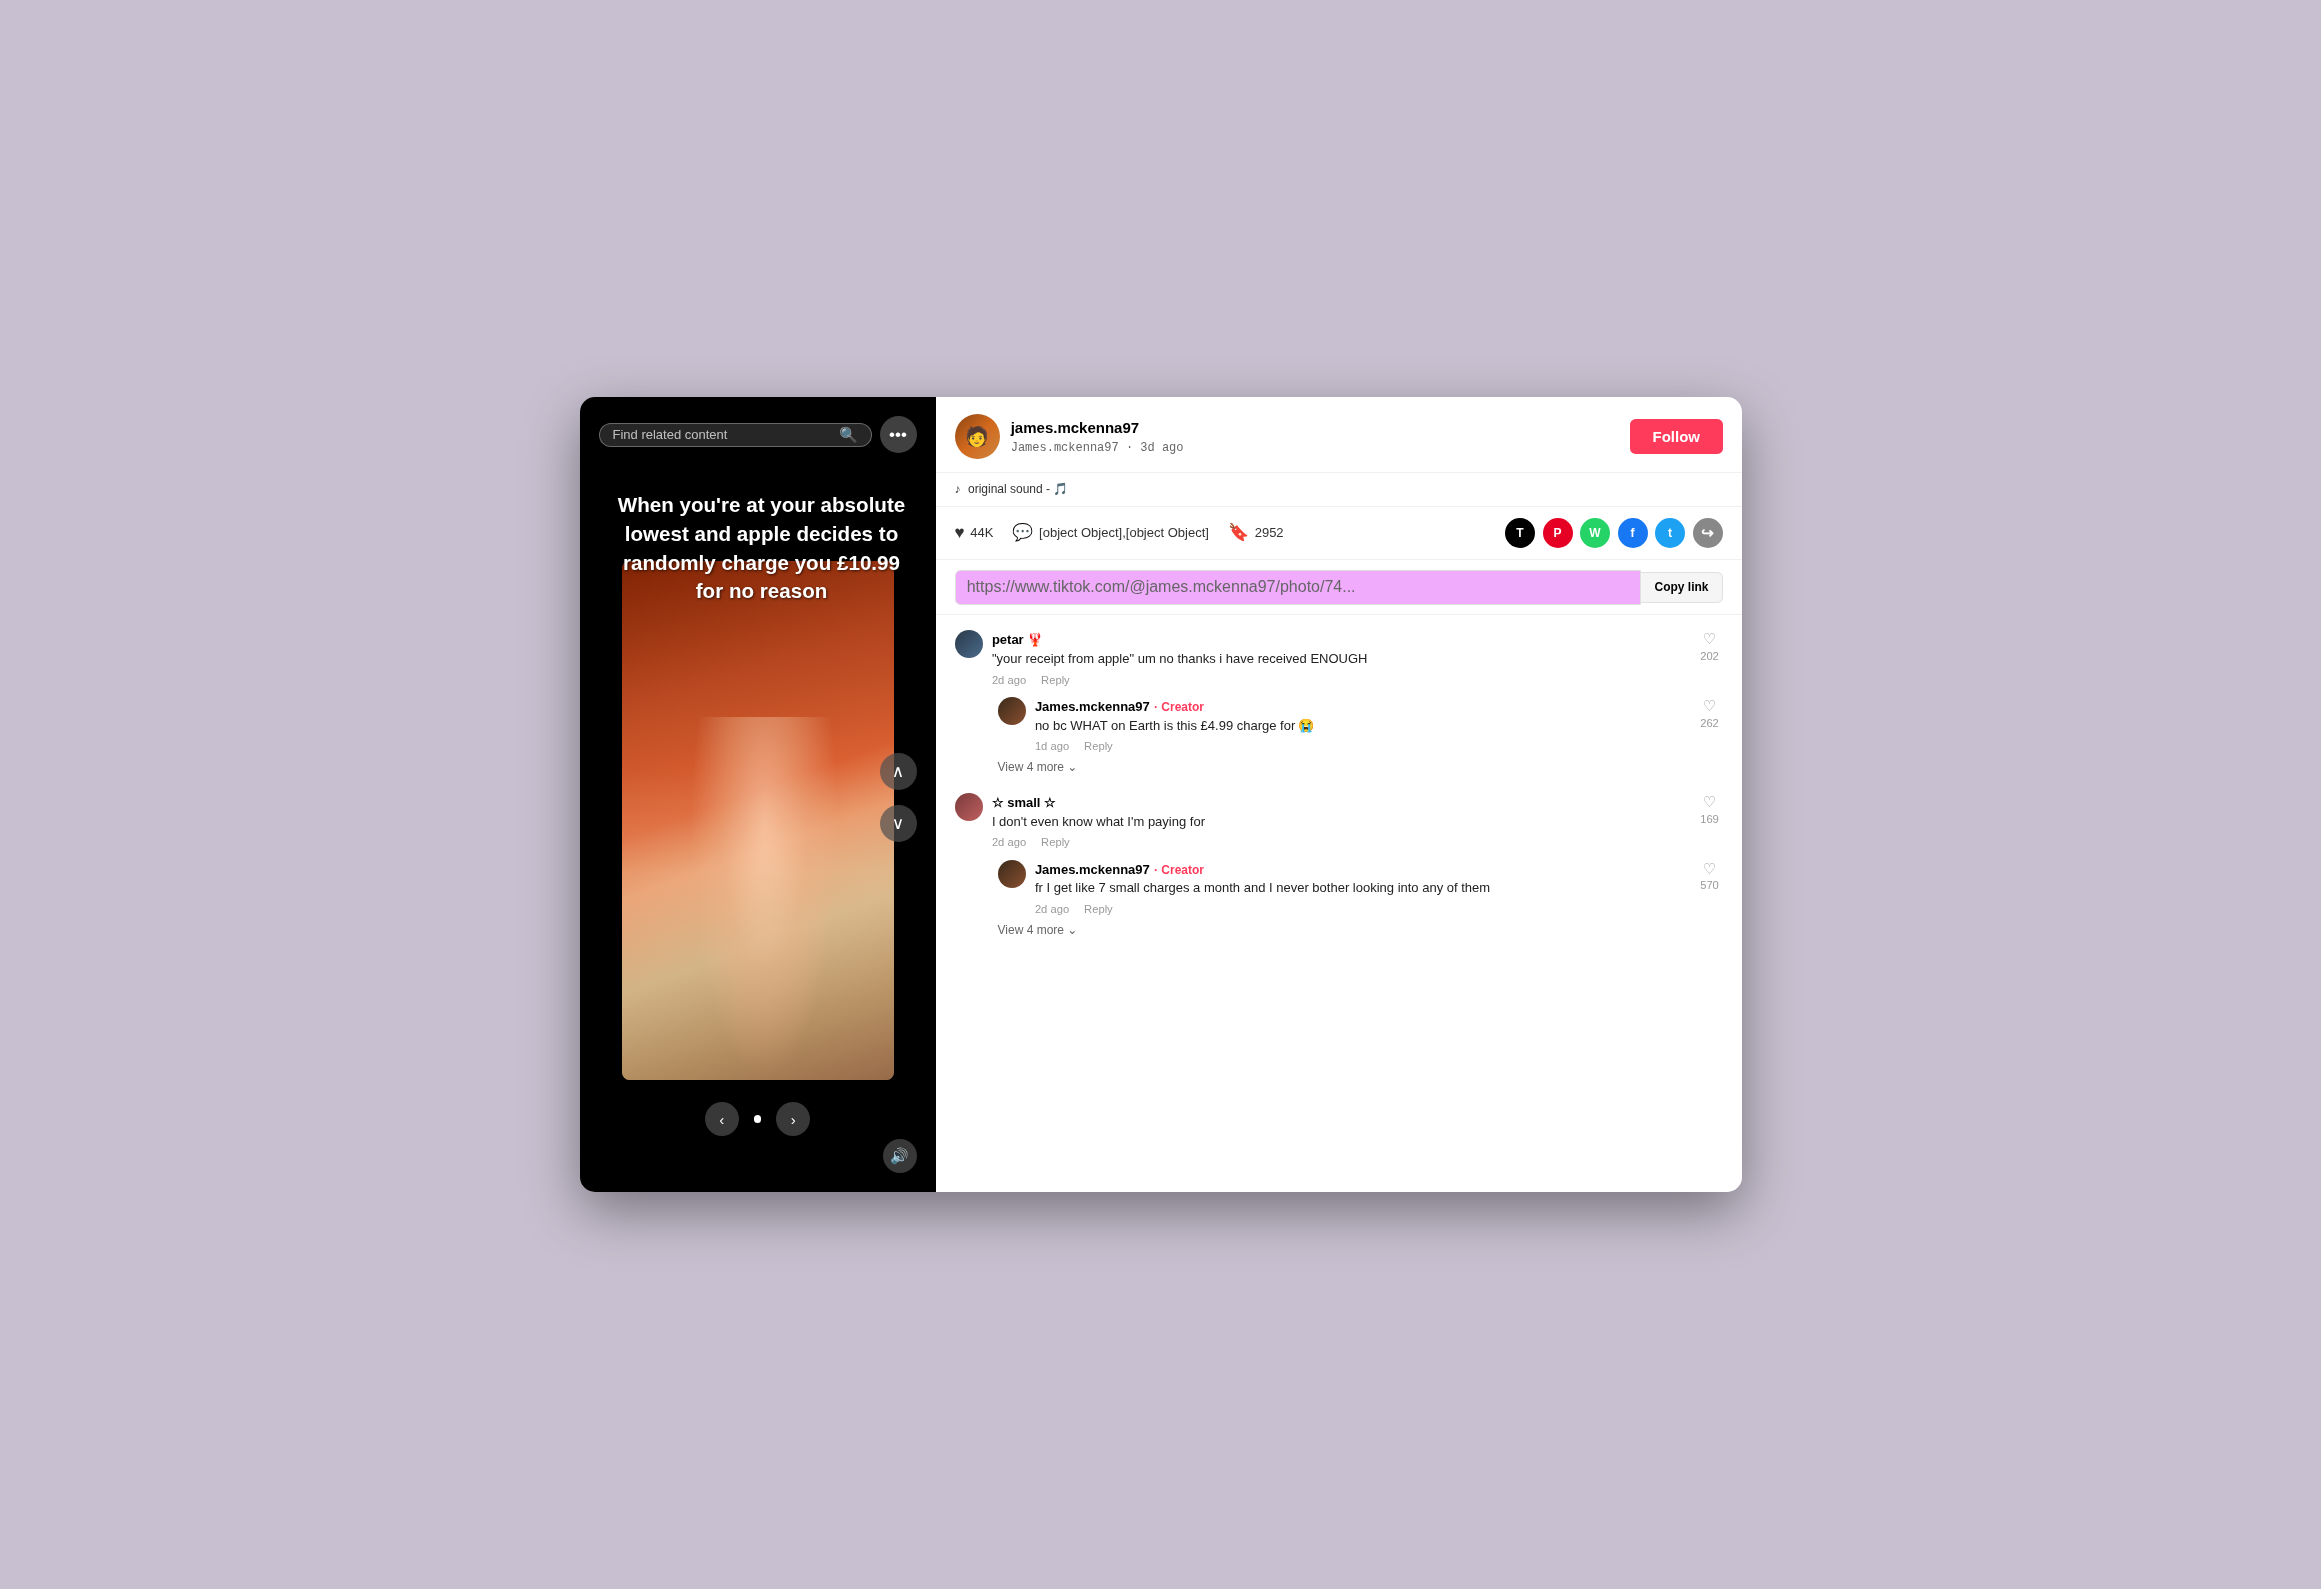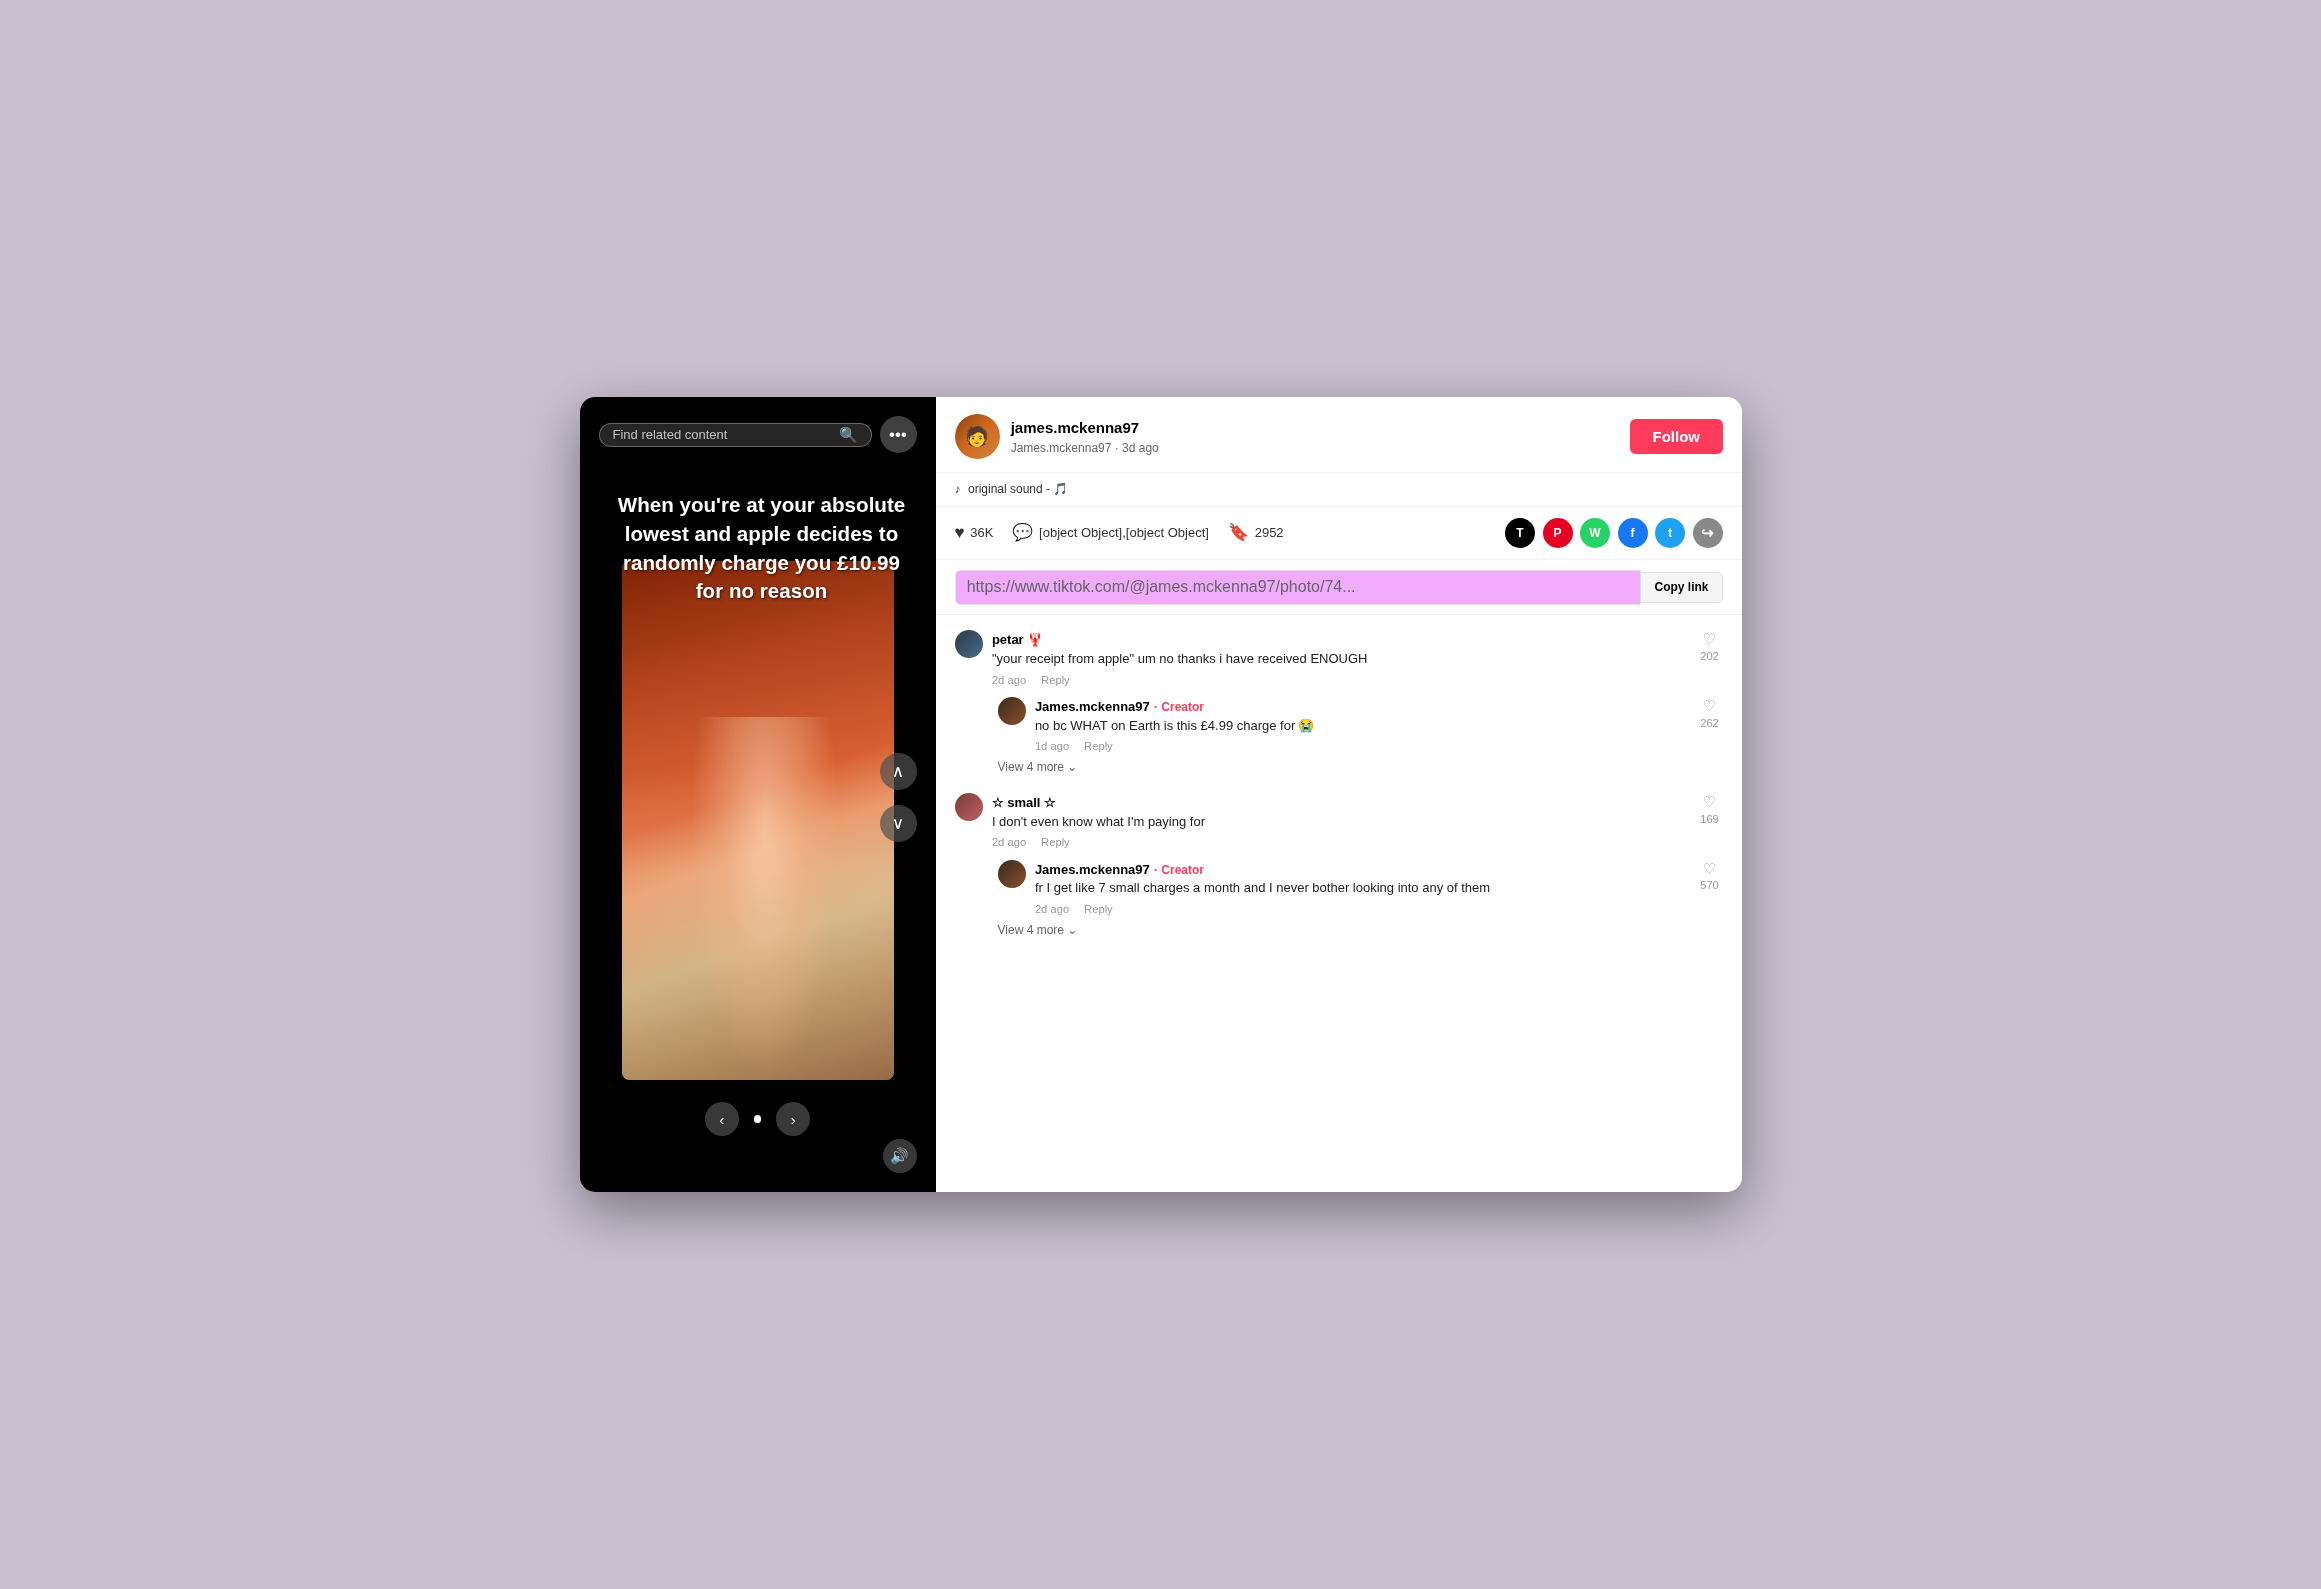--- a/index.html
+++ b/index.html
@@ -245,20 +245,21 @@
     .post-info { flex: 1; }
     .username {
       font-weight: 700;
       font-size: 15px;
       color: #000;
     }
     .username-sub {
       font-size: 12px;
       color: #666;
       margin-top: 5px;
+      font-family: Liberation Mono, monospace;
     }
     .follow-btn {
       background: #ff3b5c;
       color: #fff;
       border: none;
       border-radius: 5.6px;
       padding: 9.4px 22.5px;
       font-size: 15px;
       font-weight: 600;
       cursor: pointer;
@@ -522,21 +523,21 @@
     </div>
 
     <div class="sound-row">
       <span>♪</span>
       <span>original sound - 🎵</span>
     </div>
 
     <div class="actions-row">
       <div class="action-item">
         <span class="action-icon">♥</span>
-        <span>36K</span>
+        <span>44K</span>
       </div>
       <div class="action-item">
         <span class="action-icon">💬</span>
         <span>[object Object],[object Object]</span>
       </div>
       <div class="action-item">
         <span class="action-icon">🔖</span>
         <span>2952</span>
       </div>
       <div class="share-icons">

